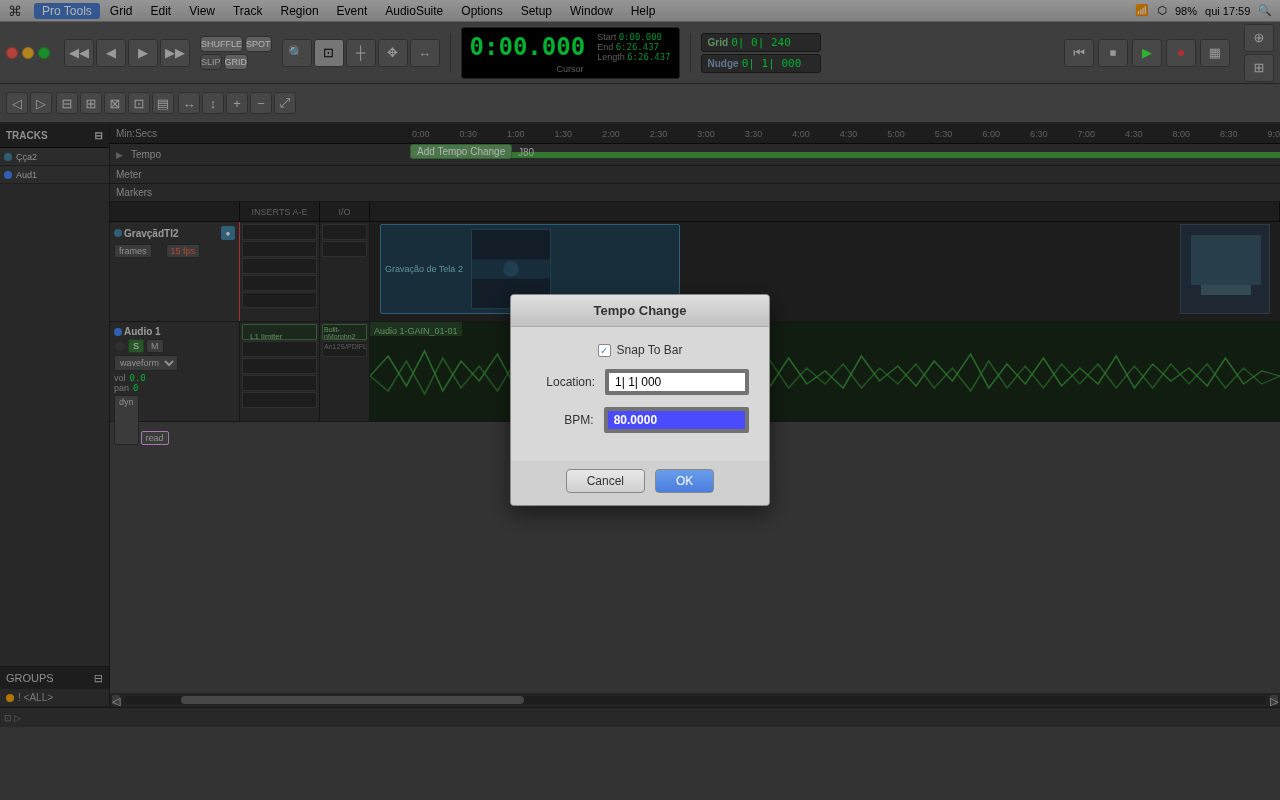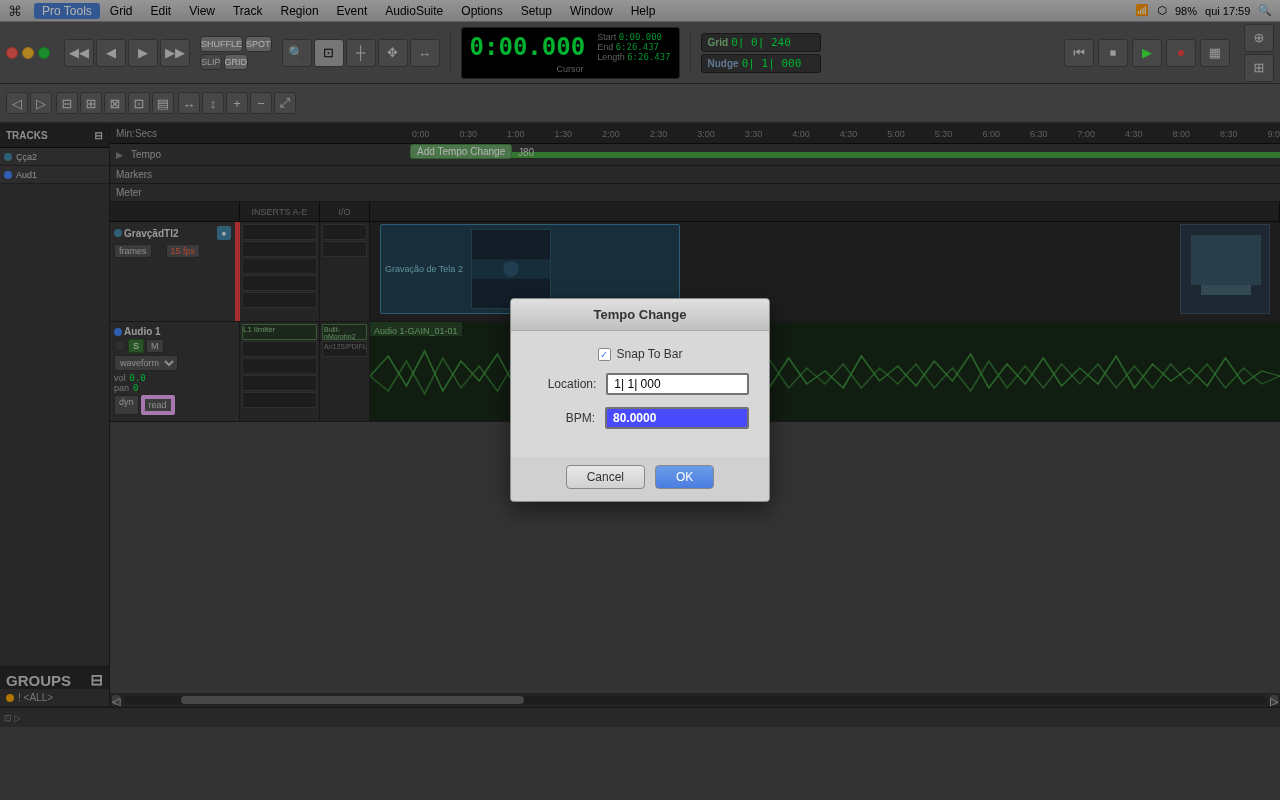--- a/index.html
+++ b/index.html
@@ -148,24 +148,24 @@
 
     
     #groups-panel {
       margin-top: auto;
       border-top: 1px solid #222;
     }
     .groups-header {
       height: 22px;
       background: #2a2a2a;
       display: flex;
-      align-items: flex-end;
+      align-items: center;
       padding: 0 6px;
-      font-weight: bold;
-      font-size: 15px;
+      font-weight: normal;
+      font-size: 11px;
       color: #ccc;
       justify-content: space-between;
     }
     .group-item {
       height: 18px;
       background: #3a3a3a;
       display: flex;
       align-items: center;
       padding: 0 6px;
       font-size: 10px;
@@ -270,21 +270,21 @@
     }
     .modal-label {
       width: 80px;
       text-align: right;
       margin-right: 10px;
       color: #333;
       font-size: 12px;
     }
     .modal-input {
       background: white;
-      border: 2px solid #737373;
+      border: 4px solid #737373;
       border-radius: 2px;
       padding: 2px 6px;
       font-size: 12px;
       color: #000;
       min-width: 90px;
     }
     .modal-input.bpm-input {
       background: #4a4aff;
       color: white;
       font-weight: bold;
@@ -676,41 +676,41 @@
 
       <div style="position:absolute;left:300px;top:8px;right:0;height:6px;background:#4aaa44;"></div>
 
       <div style="position:absolute;left:408px;top:3px;font-size:10px;color:#ddd;z-index:5;">J80</div>
 
       <div class="add-tempo-btn" style="position:absolute;left:300px;top:0;background:#6aaa6a;border:1px solid #4a884a;border-radius:3px;padding:1px 6px;font-size:10px;color:#fff;cursor:pointer;white-space:nowrap;z-index:10;">Add Tempo Change</div>
     </div>
 
     <div class="ruler-row" style="height:18px;">
       <div class="ruler-row-label">
-        <span>Markers</span>
+        <span>Meter</span>
       </div>
     </div>
 
     <div class="ruler-row" style="height:18px;">
       <div class="ruler-row-label">
-        <span>Meter</span>
+        <span>Markers</span>
       </div>
     </div>
 
     <div class="track-header-cols">
       <div class="col-header" style="width:130px;font-size:10px;"></div>
       <div class="col-header" style="width:80px;font-size:9px;">INSERTS A-E</div>
       <div class="col-header" style="width:50px;font-size:9px;">I/O</div>
       <div class="col-header" style="flex:1;"></div>
     </div>
 
     <div style="flex:1;overflow-y:auto;">
 
       <div class="track-detail-row" style="height:100px;display:flex;border-bottom:1px solid #222;">
-        <div class="edit-left-panel" style="width:130px;background:#3a3a3a;border-right:5px solid #ef4444;padding:4px;position:relative;">
+        <div class="edit-left-panel" style="width:130px;background:#3a3a3a;border-right:1px solid #ef4444;padding:4px;position:relative;">
           <div style="display:flex;align-items:center;gap:2px;margin-bottom:2px;">
             <div style="width:8px;height:8px;background:#4488aa;border-radius:50%;flex-shrink:0;"></div>
             <span style="font-size:10px;color:#ddd;font-weight:bold;">GravçãdTI2</span>
             <div style="margin-left:auto;width:14px;height:14px;background:#4488aa;border-radius:2px;display:flex;align-items:center;justify-content:center;font-size:8px;color:white;">●</div>
           </div>
           <div style="display:flex;gap:14px;flex-wrap:wrap;margin-top:4px;">
             <div style="background:#555;border:1px solid #333;border-radius:2px;padding:1px 4px;font-size:9px;color:#ccc;">frames</div>
             <div style="background:#555;border:1px solid #333;border-radius:2px;padding:1px 4px;font-size:9px;color:#ff6644;">15 fps</div>
           </div>
         </div>
@@ -768,25 +768,25 @@
           <div style="display:flex;gap:4px;font-size:9px;color:#aaa;">
             <span>vol</span>
             <span style="color:#00ff44;font-family:monospace;">0.0</span>
           </div>
           <div style="display:flex;gap:4px;font-size:9px;color:#aaa;">
             <span>pan</span>
             <span style="color:#00ff44;font-family:monospace;">0</span>
           </div>
           <div style="display:flex;gap:2px;margin-top:2px;">
             <div style="background:#555;border:1px solid #333;border-radius:2px;padding:1px 4px;font-size:9px;color:#ccc;">dyn</div>
-            <div style="background:#555;border:4px solid #f0abfc;border-radius:2px;padding:1px 4px;font-size:9px;color:#ccc;">read</div>
+            <div style="background:#555;border:1px solid #f0abfc;border-radius:2px;padding:1px 4px;font-size:9px;color:#ccc;margin-top:36px;">read</div>
           </div>
         </div>
         <div class="edit-inserts-panel" style="width:80px;background:#363636;border-right:1px solid #222;padding:2px;">
-          <div style="height:16px;background:#2a3a2a;border:1px solid #4a844a;margin-bottom:1px;border-radius:1px;font-size:8px;color:#88cc88;padding:0;overflow:hidden;">L1 limiter</div>
+          <div style="height:16px;background:#2a3a2a;border:1px solid #4a844a;margin-bottom:1px;border-radius:1px;font-size:8px;color:#88cc88;padding:7px;overflow:hidden;">L1 limiter</div>
           <div style="height:16px;background:#2a2a2a;border:1px solid #444;margin-bottom:1px;border-radius:1px;"></div>
           <div style="height:16px;background:#2a2a2a;border:1px solid #444;margin-bottom:1px;border-radius:1px;"></div>
           <div style="height:16px;background:#2a2a2a;border:1px solid #444;margin-bottom:1px;border-radius:1px;"></div>
           <div style="height:16px;background:#2a2a2a;border:1px solid #444;border-radius:1px;"></div>
         </div>
         <div class="edit-io-panel" style="width:50px;background:#343434;border-right:1px solid #222;padding:2px;">
           <div style="height:16px;background:#2a3a2a;border:1px solid #4a844a;margin-bottom:1px;border-radius:1px;font-size:7px;color:#88cc88;padding:1px;overflow:hidden;">Built-nMorphn2</div>
           <div style="height:16px;background:#2a2a2a;border:1px solid #444;margin-bottom:1px;border-radius:1px;font-size:7px;color:#888;padding:1px;overflow:hidden;">An12S/PDIFLR</div>
         </div>
         <div style="flex:1;background:#1a2a1a;position:relative;overflow:hidden;">

